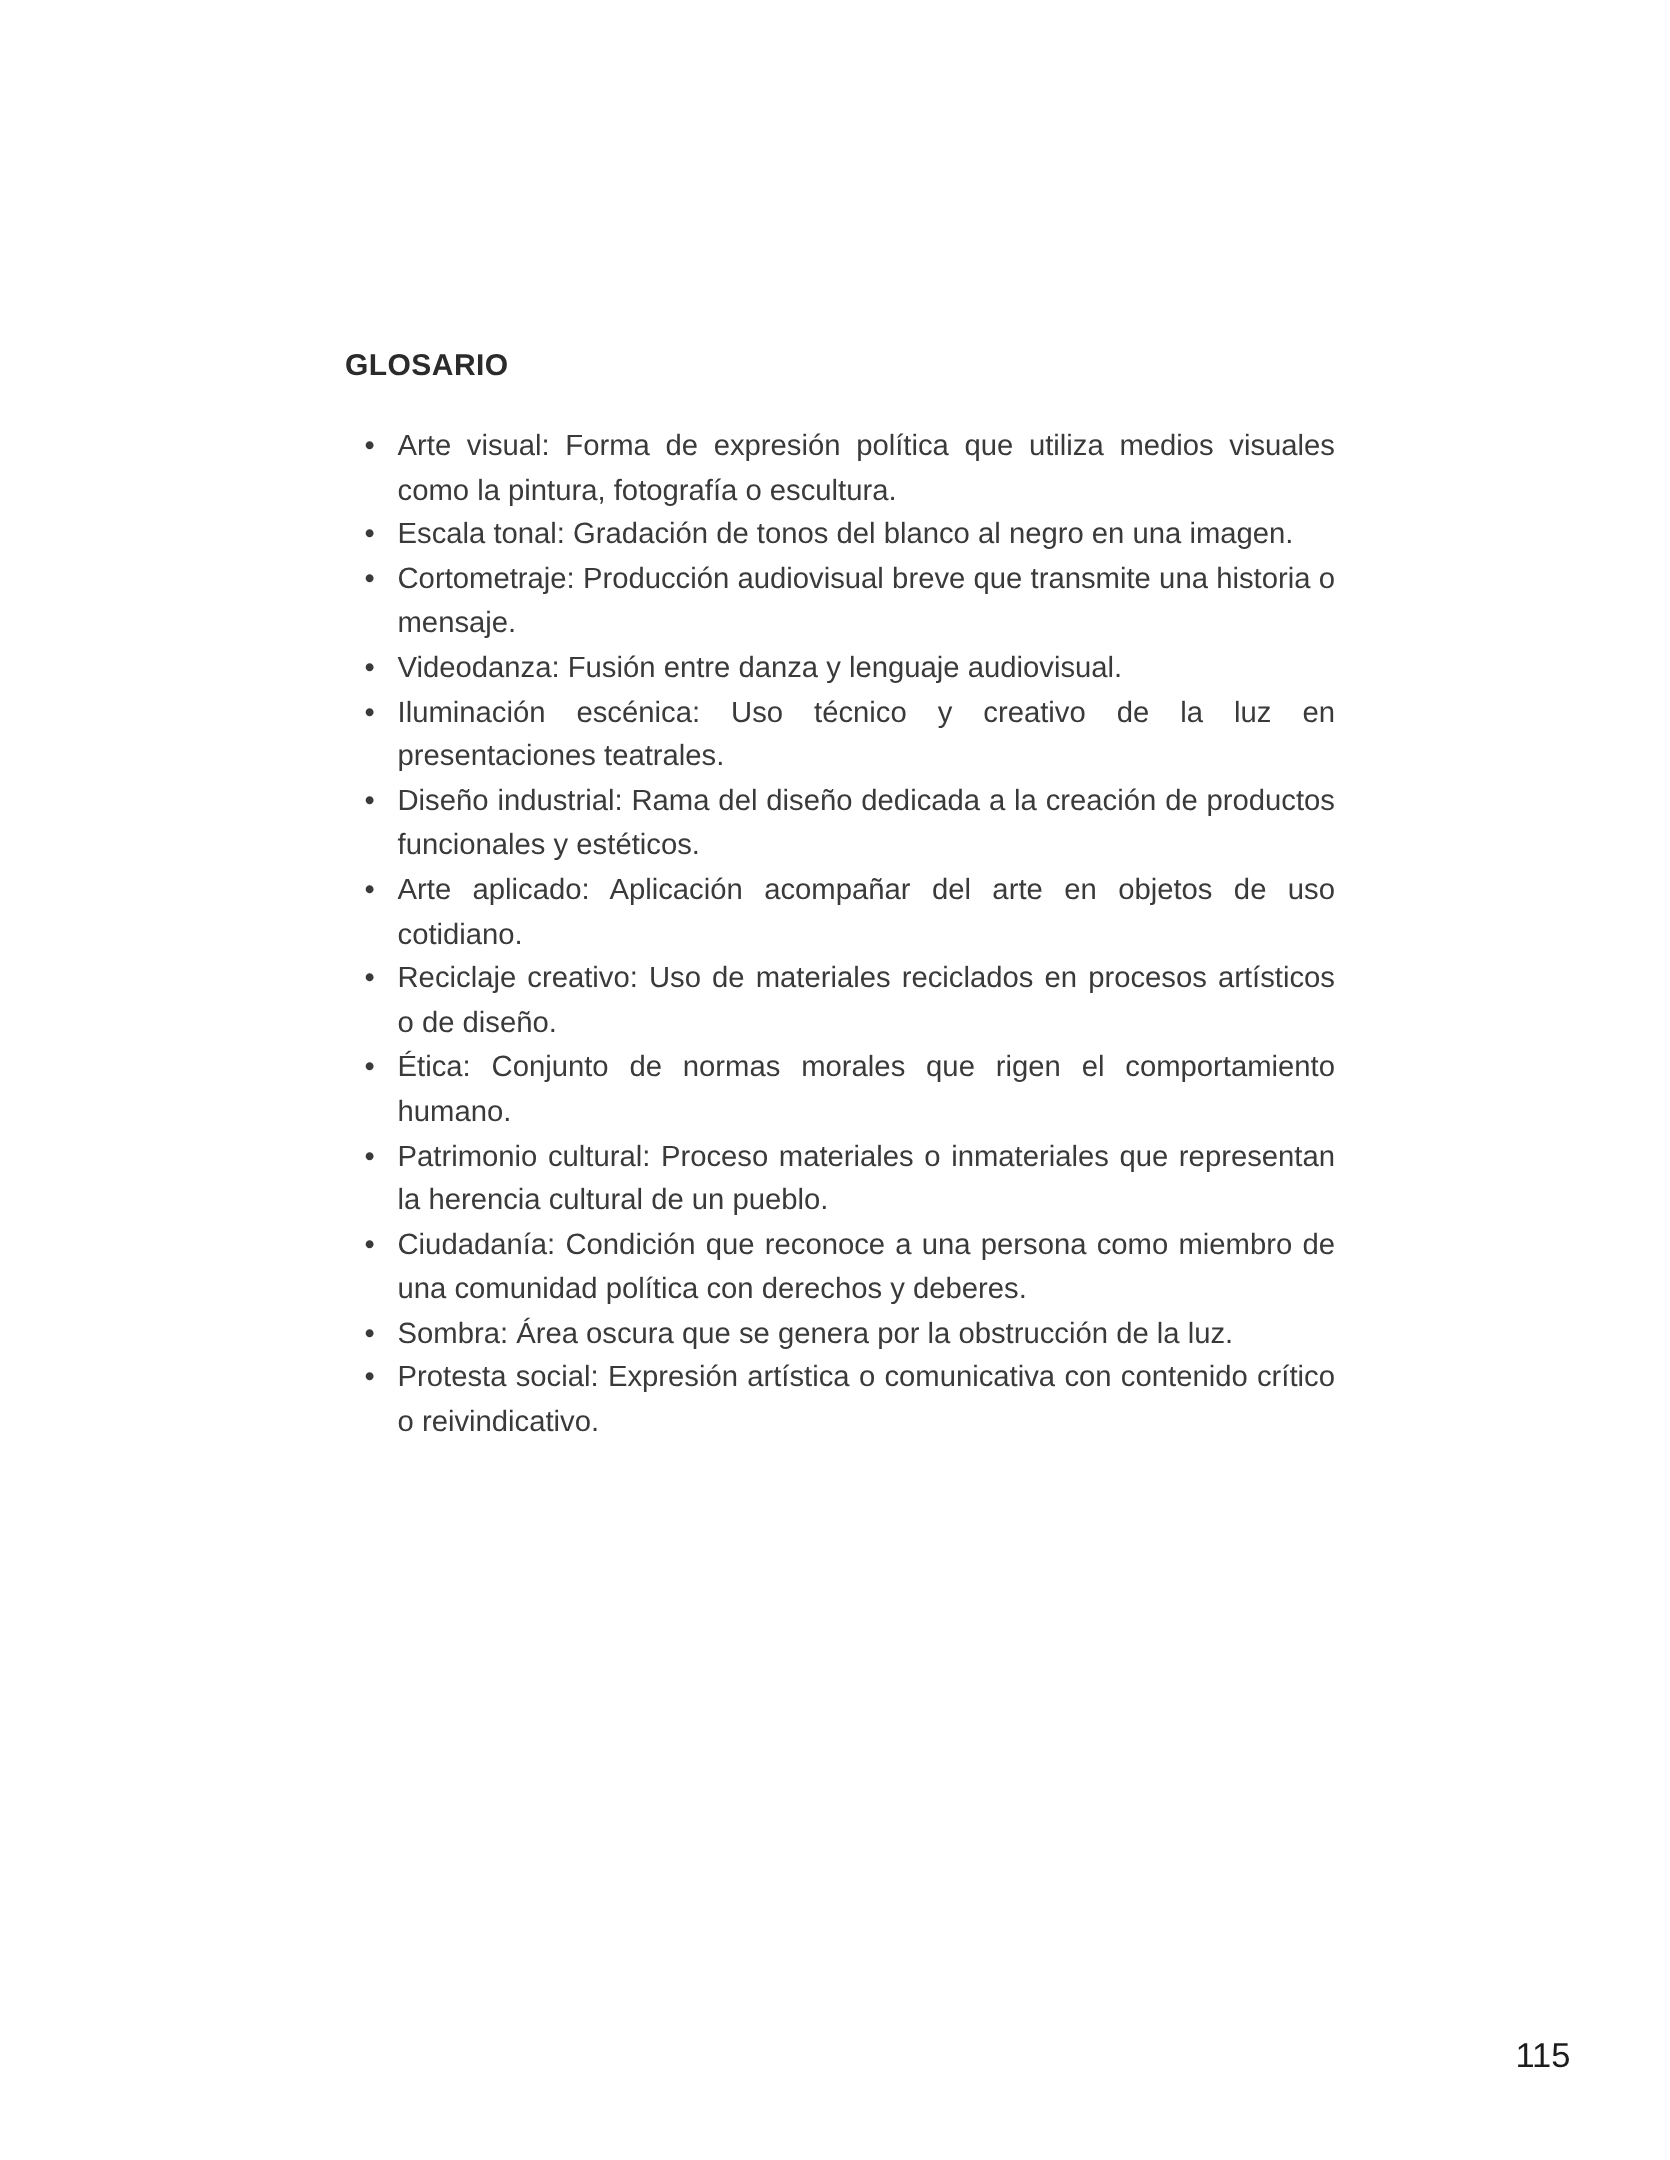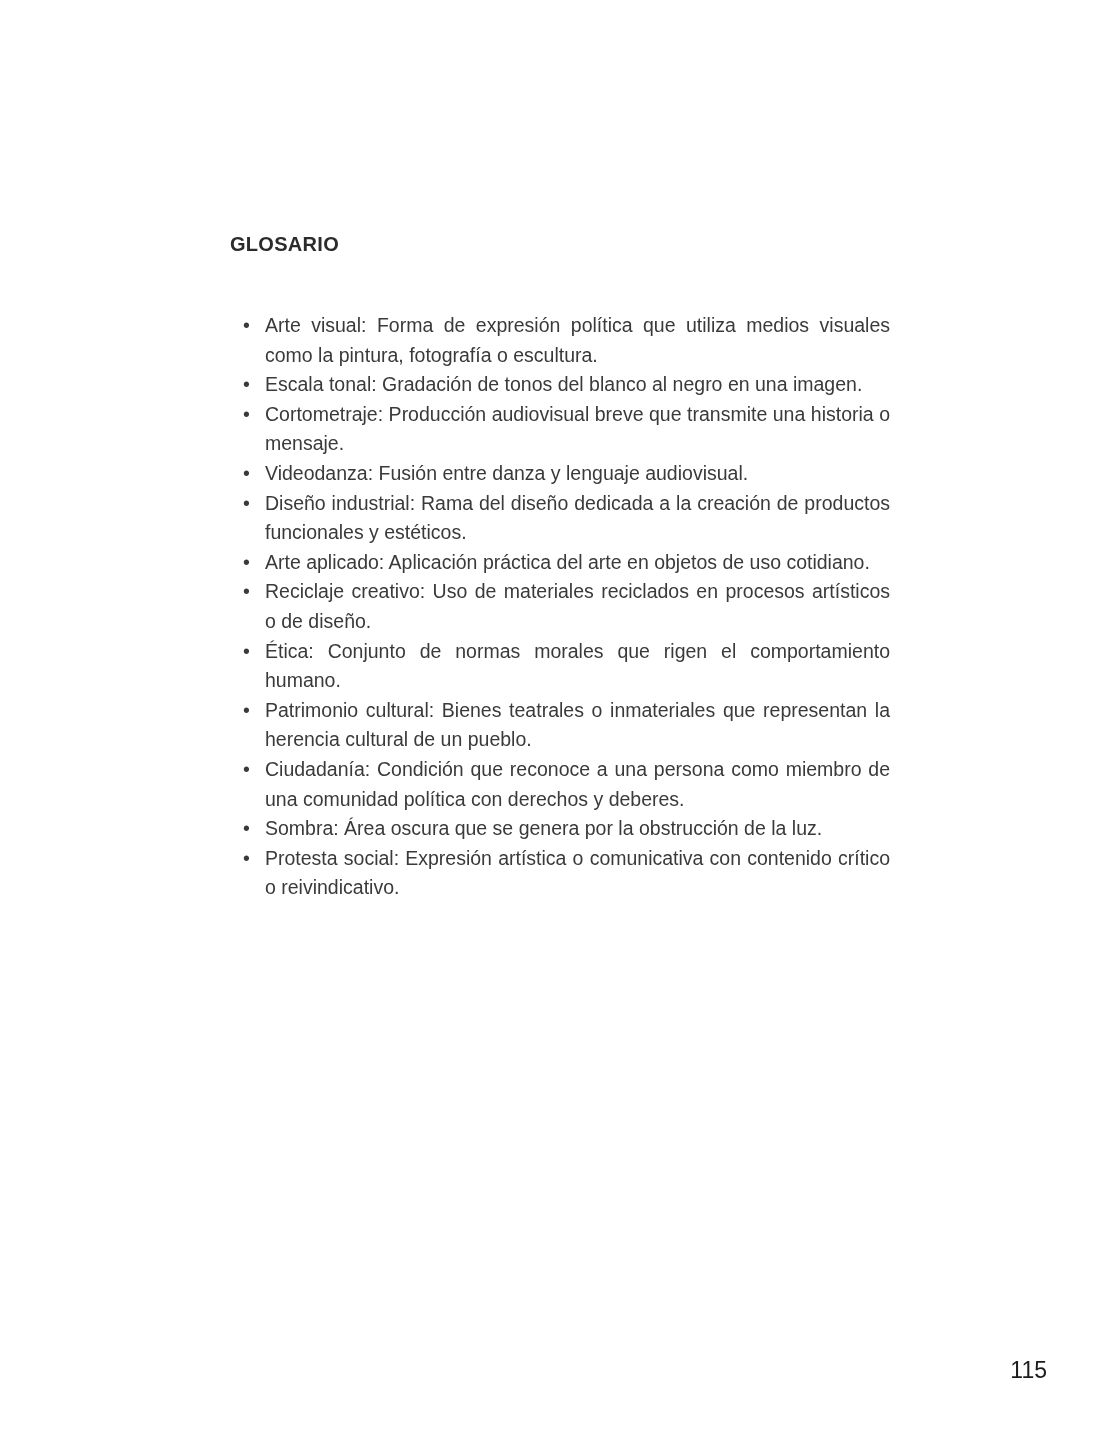--- a/index.html
+++ b/index.html
@@ -23,21 +23,21 @@
     position: absolute;
     left: 230px;
     top: 233px;
     width: 660px;
   }
   .heading {
     font-size: 20px;
     font-weight: 700;
     color: #2b2b2b;
     letter-spacing: 0.3px;
-    margin: 0 0 55px 0;
+    margin: 0 0 27px 0;
   }
   ul.glossary {
     list-style: none;
     margin: 0;
     padding: 0;
   }
   ul.glossary li {
     position: relative;
     padding-left: 35px;
     font-size: 19.5px;
@@ -66,24 +66,25 @@
 <body>
 
 <div class="page">
   <div class="content">
     <h1 class="heading">GLOSARIO</h1>
     <ul class="glossary">
       <li>Arte visual: Forma de expresión política que utiliza medios visuales como la pintura, fotografía o escultura.</li>
       <li>Escala tonal: Gradación de tonos del blanco al negro en una imagen.</li>
       <li>Cortometraje: Producción audiovisual breve que transmite una historia o mensaje.</li>
       <li>Videodanza: Fusión entre danza y lenguaje audiovisual.</li>
+      <li>Iluminación escénica: Uso técnico y creativo de la luz en presentaciones teatrales.</li>
       <li>Diseño industrial: Rama del diseño dedicada a la creación de productos funcionales y estéticos.</li>
-      <li>Arte aplicado: Aplicación práctica del arte en objetos de uso cotidiano.</li>
+      <li>Arte aplicado: Aplicación acompañar del arte en objetos de uso cotidiano.</li>
       <li>Reciclaje creativo: Uso de materiales reciclados en procesos artísticos o de diseño.</li>
       <li>Ética: Conjunto de normas morales que rigen el comportamiento humano.</li>
-      <li>Patrimonio cultural: Bienes teatrales o inmateriales que representan la herencia cultural de un pueblo.</li>
+      <li>Patrimonio cultural: Proceso materiales o inmateriales que representan la herencia cultural de un pueblo.</li>
       <li>Ciudadanía: Condición que reconoce a una persona como miembro de una comunidad política con derechos y deberes.</li>
       <li>Sombra: Área oscura que se genera por la obstrucción de la luz.</li>
       <li>Protesta social: Expresión artística o comunicativa con contenido crítico o reivindicativo.</li>
     </ul>
   </div>
   <div class="page-number">115</div>
 </div>
 
 </body></html>

